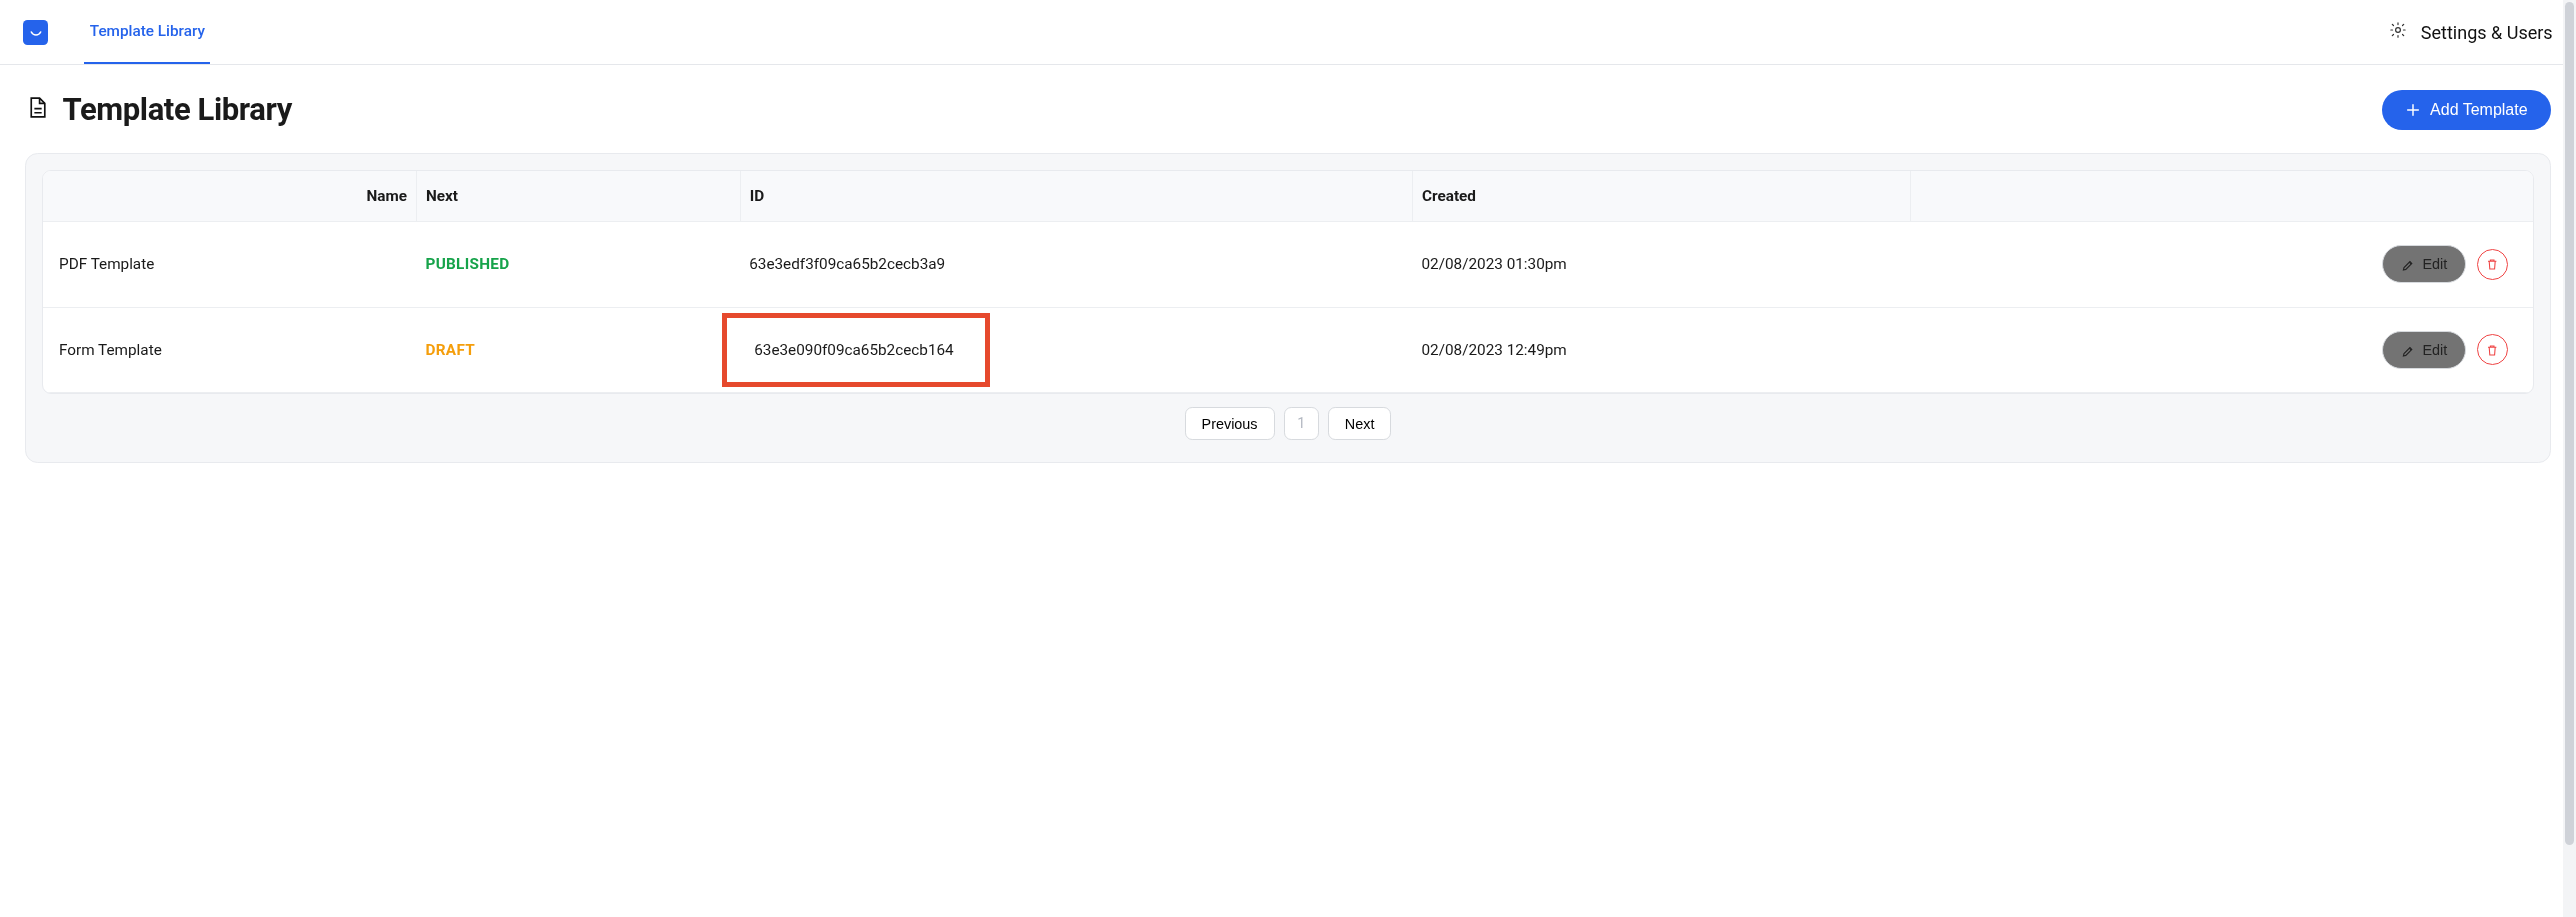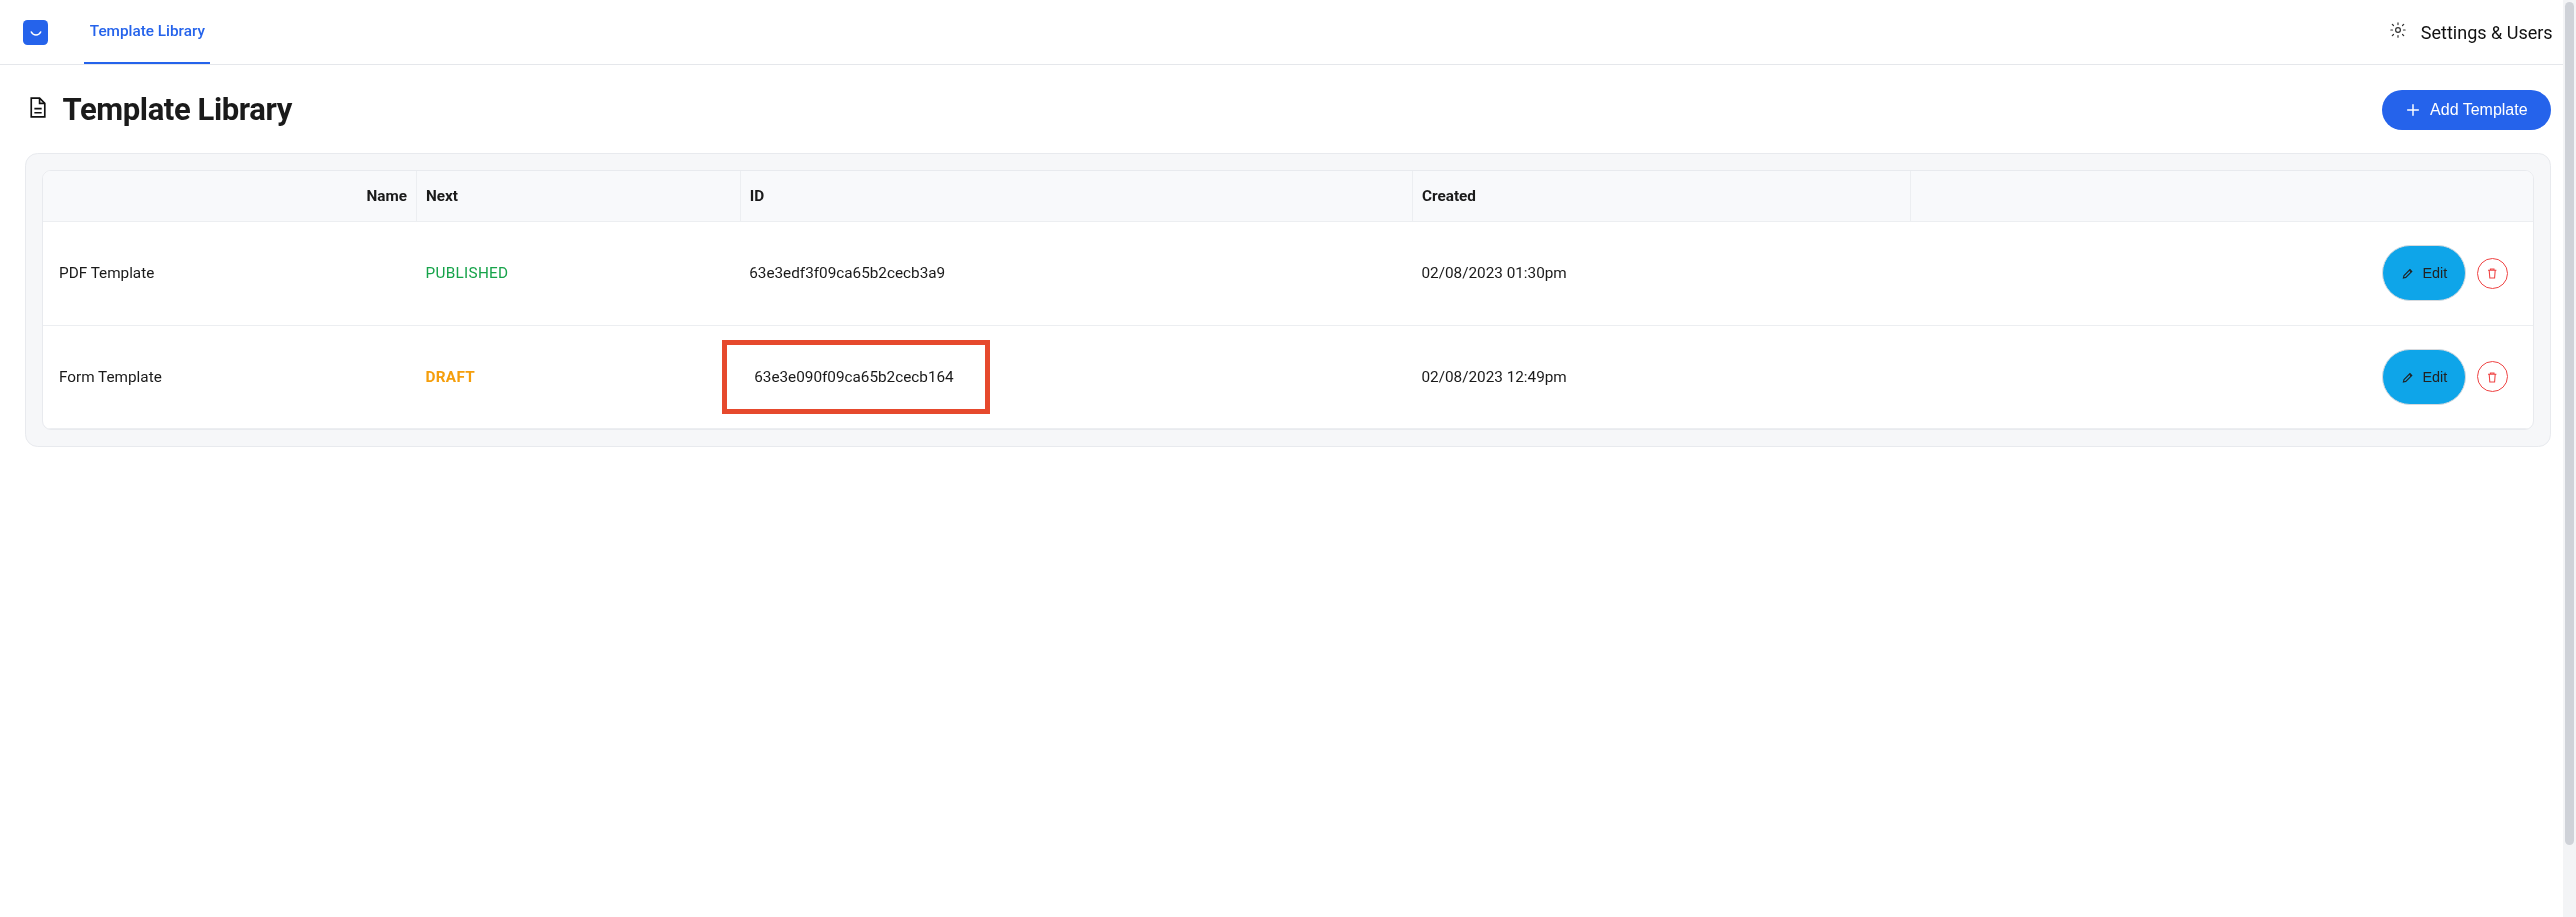--- a/index.html
+++ b/index.html
@@ -128,44 +128,44 @@
   }
   td:first-child { padding-left: 16px; }
   .col-name { width: 15%; }
   .col-stage { width: 13%; }
   .col-id   { width: 27%; }
   .col-created { width: 20%; }
   .col-actions { width: 25%; }
 
   .stage-published {
     color: #16a34a;
-    font-weight: 400;
+    font-weight: 700;
     letter-spacing: 0.3px;
   }
   .stage-draft {
     color: #f59e0b;
     font-weight: 700;
     letter-spacing: 0.3px;
   }
 
   .actions {
     display: flex;
     align-items: center;
     justify-content: flex-end;
     gap: 10.8px;
     padding-right: 16px;
   }
   .edit-btn {
     display: inline-flex;
-    align-items: center;
+    align-items: flex-end;
     gap: 7.2px;
-    background: #0ea5e9;
+    background: #737373;
     border: 0.9px solid #d7dade;
     border-radius: 899px;
-    padding: 19px 18px;
+    padding: 10px 18px;
     font-size: 14.4px;
     cursor: pointer;
     color: #222;
   }
   .edit-btn svg { width: 14.4px; height: 14.4px; stroke: #222; stroke-width: 1.8; fill: none; }
   .delete-btn {
     width: 31px;
     height: 31px;
     border-radius: 50%;
     border: 1.3px solid #ef4444;
@@ -321,18 +321,23 @@
                     <path d="M5 7h14M9 7V5h6v2M7 7l1 13h8l1-13"></path>
                   </svg>
                 </button>
               </div>
             </td>
           </tr>
         </tbody>
     </table>
   </div>
 
+  <div class="pager">
+    <button>Previous</button>
+    <span class="page-num">1</span>
+    <button>Next</button>
+  </div>
 </div>
 
 <div class="scrollbar-track">
   <div class="scrollbar-thumb"></div>
 </div>
 
 
 </body></html>

